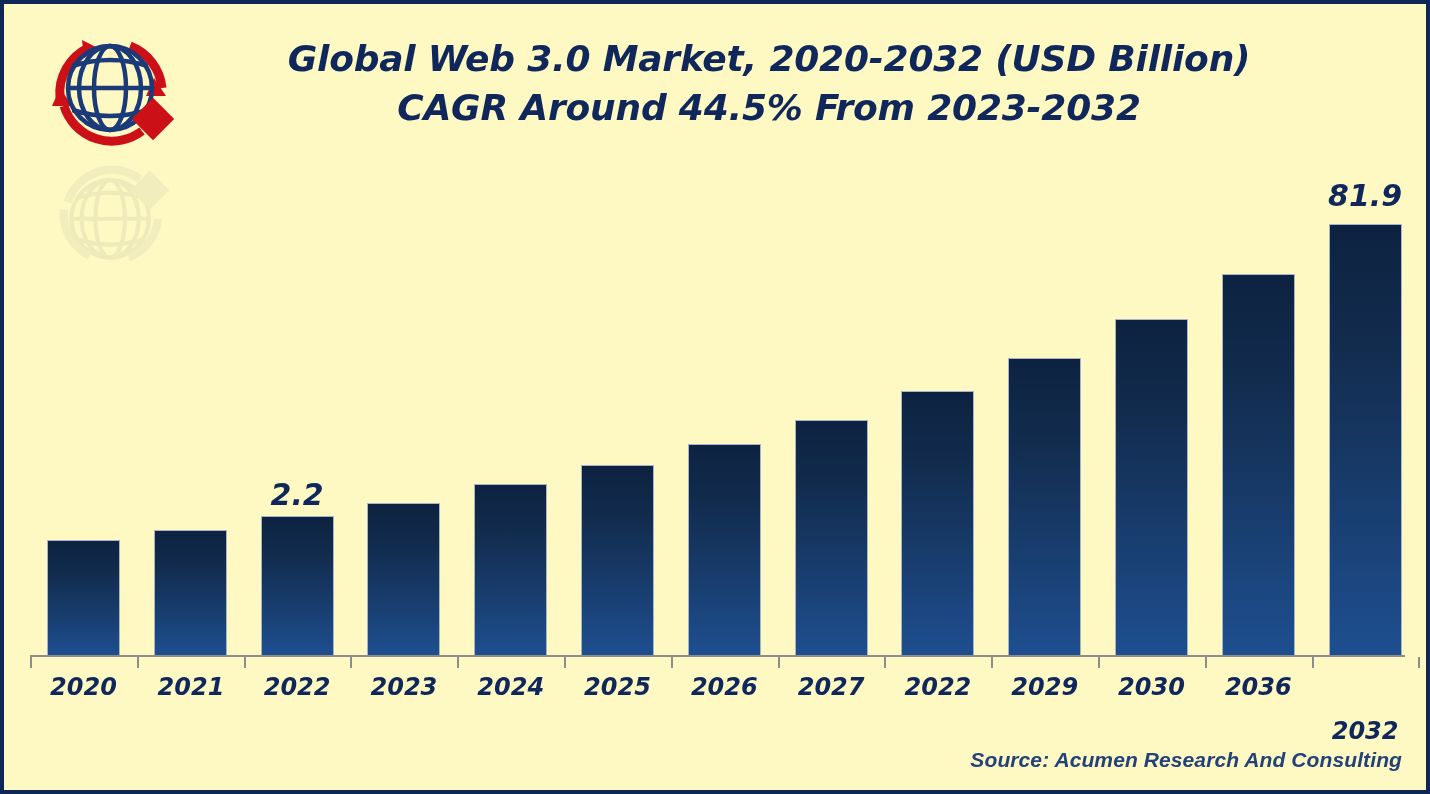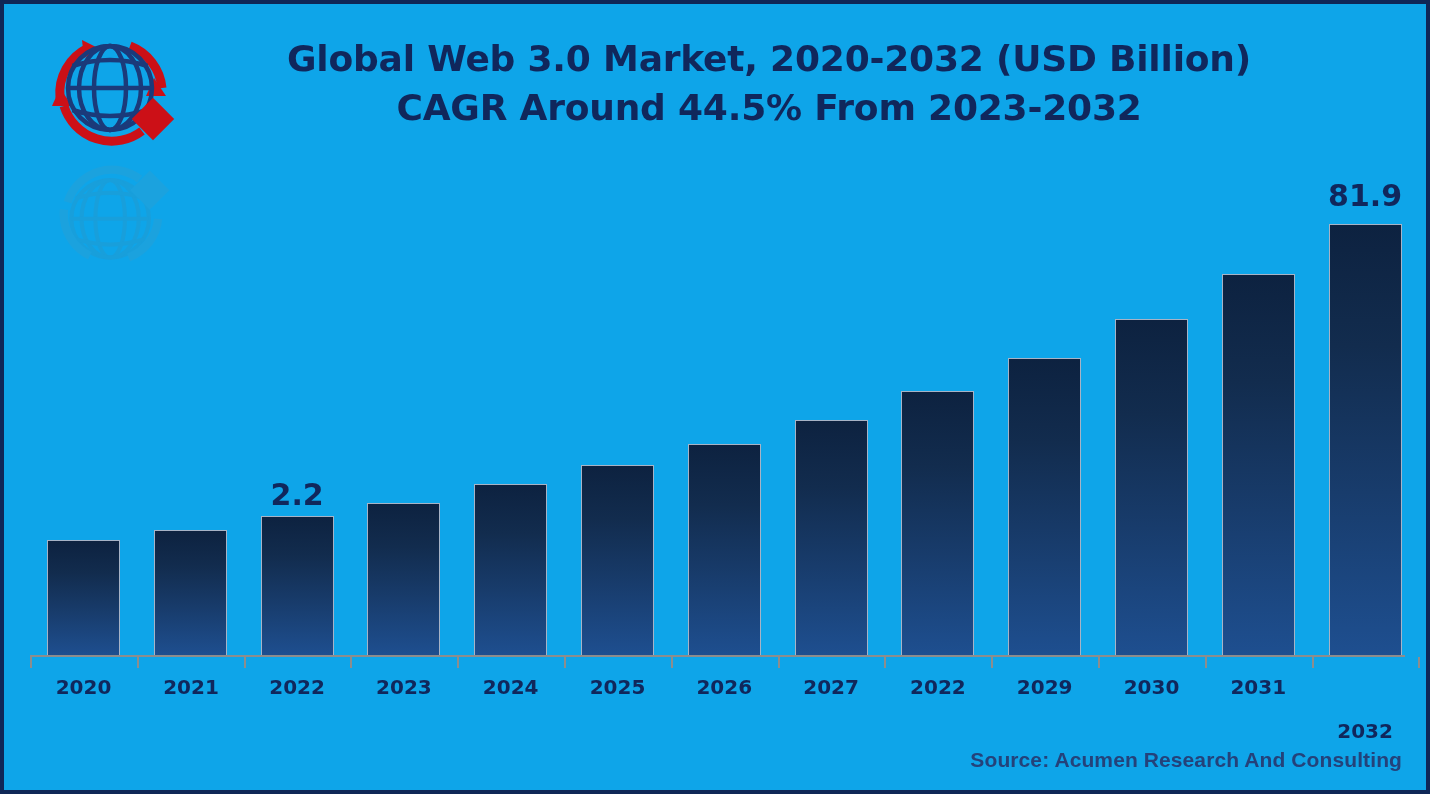--- a/index.html
+++ b/index.html
@@ -12,23 +12,24 @@
     height: 794px;
     overflow: hidden;
     font-family: "Liberation Sans", sans-serif;
     background: #eeeeee;
   }
   #infographic {
     position: relative;
     width: 1430px;
     height: 794px;
     box-sizing: border-box;
-    background: #0ea5e9;
+    background: #fef9c3;
     border: 4px solid #0f2757;
     overflow: hidden;
+    font-style: italic;
   }
 
   
   .logo-wrap {
     position: absolute;
     left: 38px;
     top: 22px;
     width: 140px;
     height: 130px;
   }
@@ -118,21 +119,21 @@
   }
 
   .year-label {
     position: absolute;
     top: 668px;
     width: 110px;
     text-align: center;
     color: #10275c;
     font-family: "DejaVu Sans", sans-serif;
     font-weight: bold;
-    font-size: 20px;
+    font-size: 24px;
     line-height: 30px;
   }
 
   
   .source {
     position: absolute;
     right: 24px;
     bottom: 18px;
     color: #24427a;
     font-family: "Liberation Sans", sans-serif;
@@ -231,21 +232,21 @@
         <div class="year-label" style="left: 132px;">2021</div>
         <div class="year-label" style="left: 238.1px;">2022</div>
         <div class="year-label" style="left: 344.9px;">2023</div>
         <div class="year-label" style="left: 451.7px;">2024</div>
         <div class="year-label" style="left: 558.5px;">2025</div>
         <div class="year-label" style="left: 665.3px;">2026</div>
         <div class="year-label" style="left: 772.1px;">2027</div>
         <div class="year-label" style="left: 878.9px;">2022</div>
         <div class="year-label" style="left: 985.7px;">2029</div>
         <div class="year-label" style="left: 1092.5px;">2030</div>
-        <div class="year-label" style="left: 1199.3px;">2031</div>
+        <div class="year-label" style="left: 1199.3px;">2036</div>
         <div class="year-label" style="left: 1306.1px; margin-top: 44px;">2032</div>
       </div>
     <div id="values-layer">
         <div class="bar-label" style="left: 233.1px; top: 469px; margin-top: 7px;">2.2</div>
         <div class="bar-label" style="left: 1301.1px; top: 177px;">81.9</div>
       </div>
   </div>
 
   <div class="source">Source: Acumen Research And Consulting</div>
 

